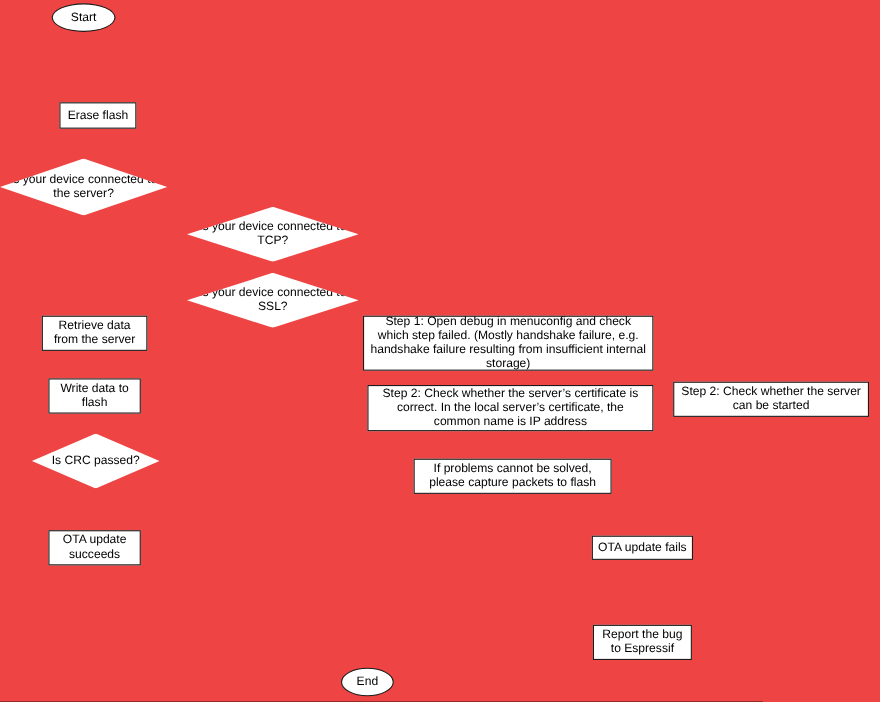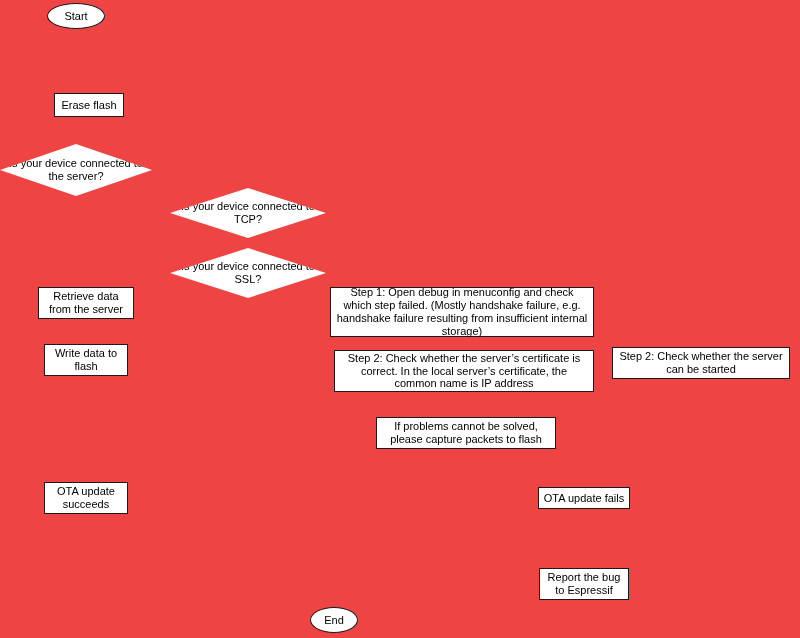--- a/index.html
+++ b/index.html
@@ -65,20 +65,21 @@
   <div class="node diamond" id="n-conn-server">Is your device connected to the server?</div>
 
   <div class="node diamond" id="n-conn-tcp">Is your device connected to TCP?</div>
 
   <div class="node diamond" id="n-conn-ssl">Is your device connected to SSL?</div>
 
   <div class="node rect" id="n-retrieve-data">Retrieve data from the server</div>
 
   <div class="node rect" id="n-write-flash">Write data to flash</div>
 
+  <div class="node diamond" id="n-crc">Is CRC passed?</div>
 
   <div class="node rect" id="n-ota-succeeds">OTA update succeeds</div>
 
   <div class="node rect" id="n-ssl-step1">Step 1: Open debug in menuconfig and check which step failed. (Mostly handshake failure, e.g. handshake failure resulting from insufficient internal storage)</div>
 
   <div class="node rect" id="n-ssl-step2">Step 2: Check whether the server’s certificate is correct. In the local server’s certificate, the common name is IP address</div>
 
   <div class="node rect" id="n-ssl-capture">If problems cannot be solved, please capture packets to flash</div>
 
 

